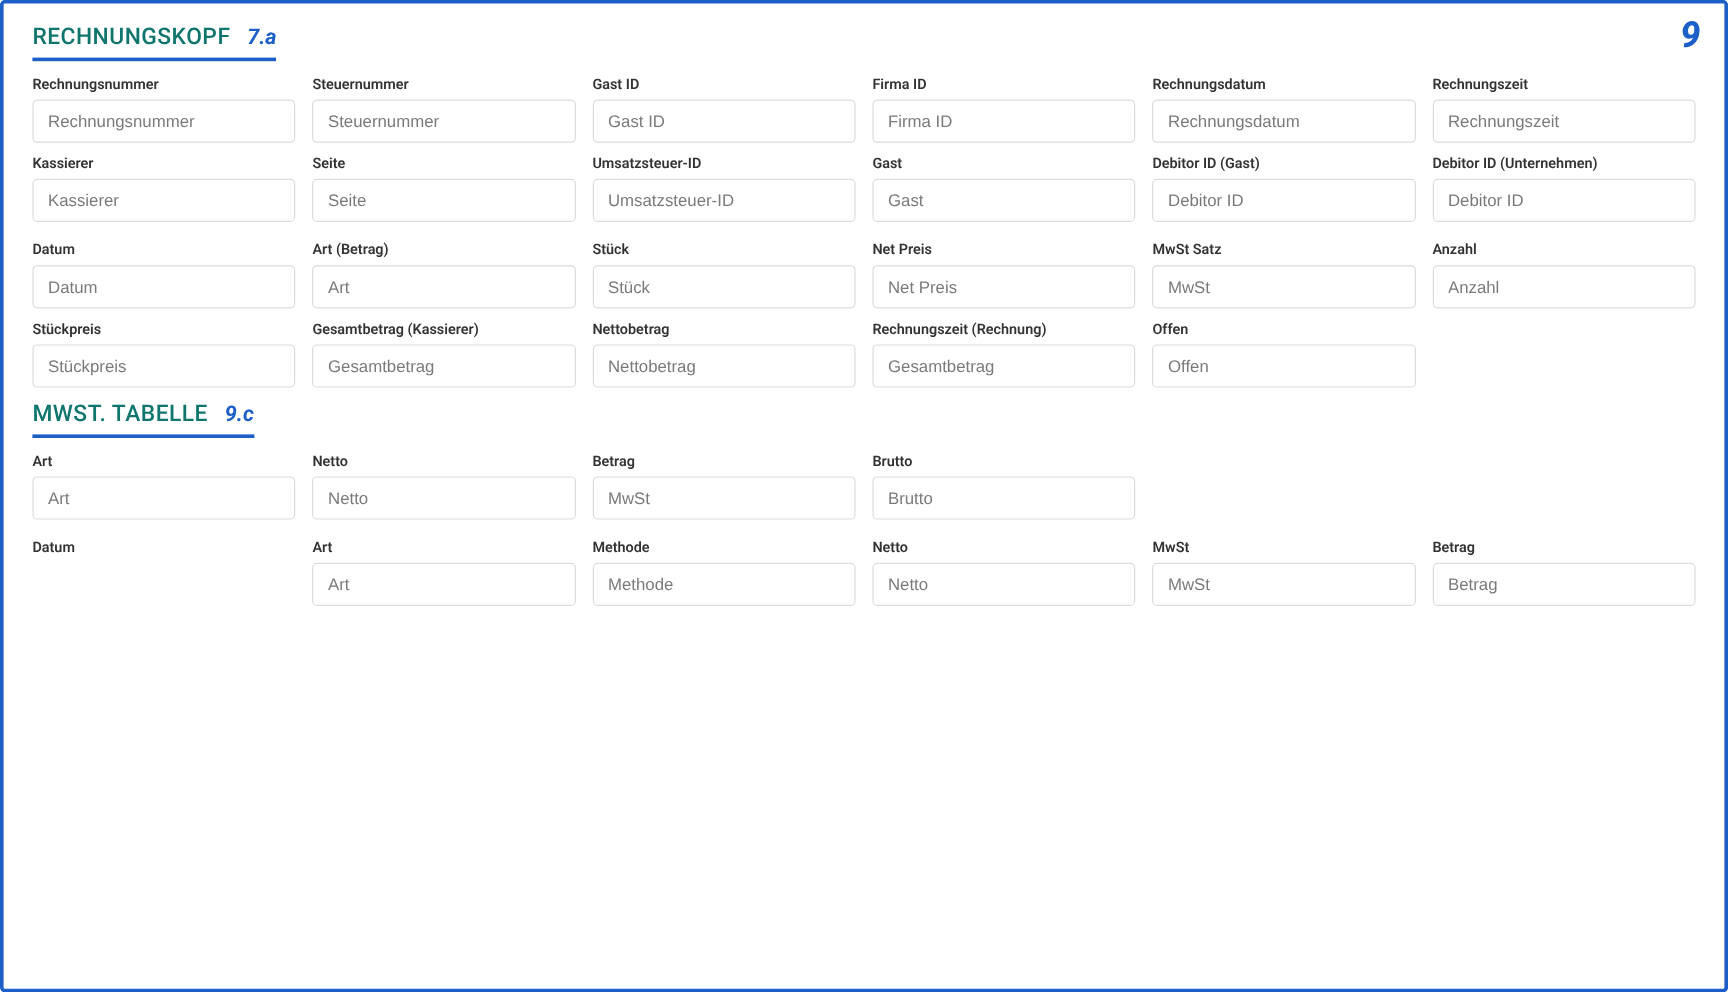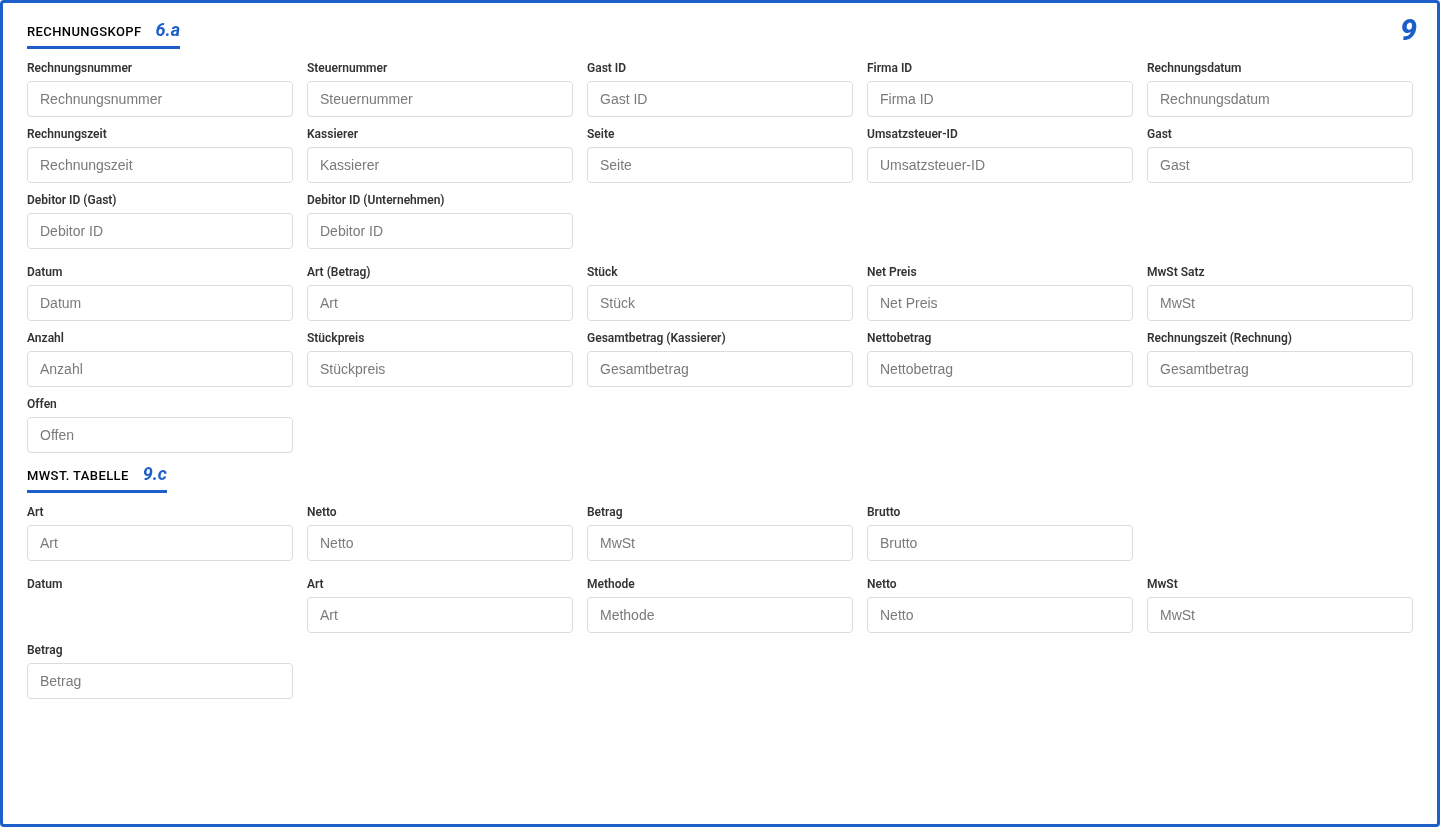--- a/index.html
+++ b/index.html
@@ -38,35 +38,35 @@
     }
     .section-header {
       display: inline-flex;
       align-items: baseline;
       gap: 14px;
       border-bottom: 3px solid #1d5fc9;
       padding-bottom: 6px;
       margin-bottom: 6px;
     }
     .section-title {
-      color: #000000;
-      font-size: 13px;
+      color: #0f766e;
+      font-size: 19px;
       font-weight: 500;
       letter-spacing: 0.4px;
       text-transform: uppercase;
     }
     .section-num {
       color: #1d5fc9;
       font-weight: 700;
       font-size: 18px;
       font-style: italic;
     }
     .grid {
       display: grid;
-      grid-template-columns: repeat(5, 1fr);
+      grid-template-columns: repeat(6, 1fr);
       column-gap: 14px;
       row-gap: 4px;
     }
     .field {
       display: flex;
       flex-direction: column;
     }
     .field-label {
       color: #333333;
       font-size: 12px;
@@ -92,21 +92,21 @@
 </head>
 <body>
 
 <div class="container">
 
   <div class="step-badge">9</div>
 
   <div class="section">
     <div class="section-header">
       <span class="section-title">RECHNUNGSKOPF</span>
-      <span class="section-num">6.a</span>
+      <span class="section-num">7.a</span>
     </div>
     <div class="grid">
       <div class="field">
         <label class="field-label">Rechnungsnummer</label>
         <input class="field-input" placeholder="Rechnungsnummer" style="">
       </div>
       <div class="field">
         <label class="field-label">Steuernummer</label>
         <input class="field-input" placeholder="Steuernummer" style="">
       </div>

